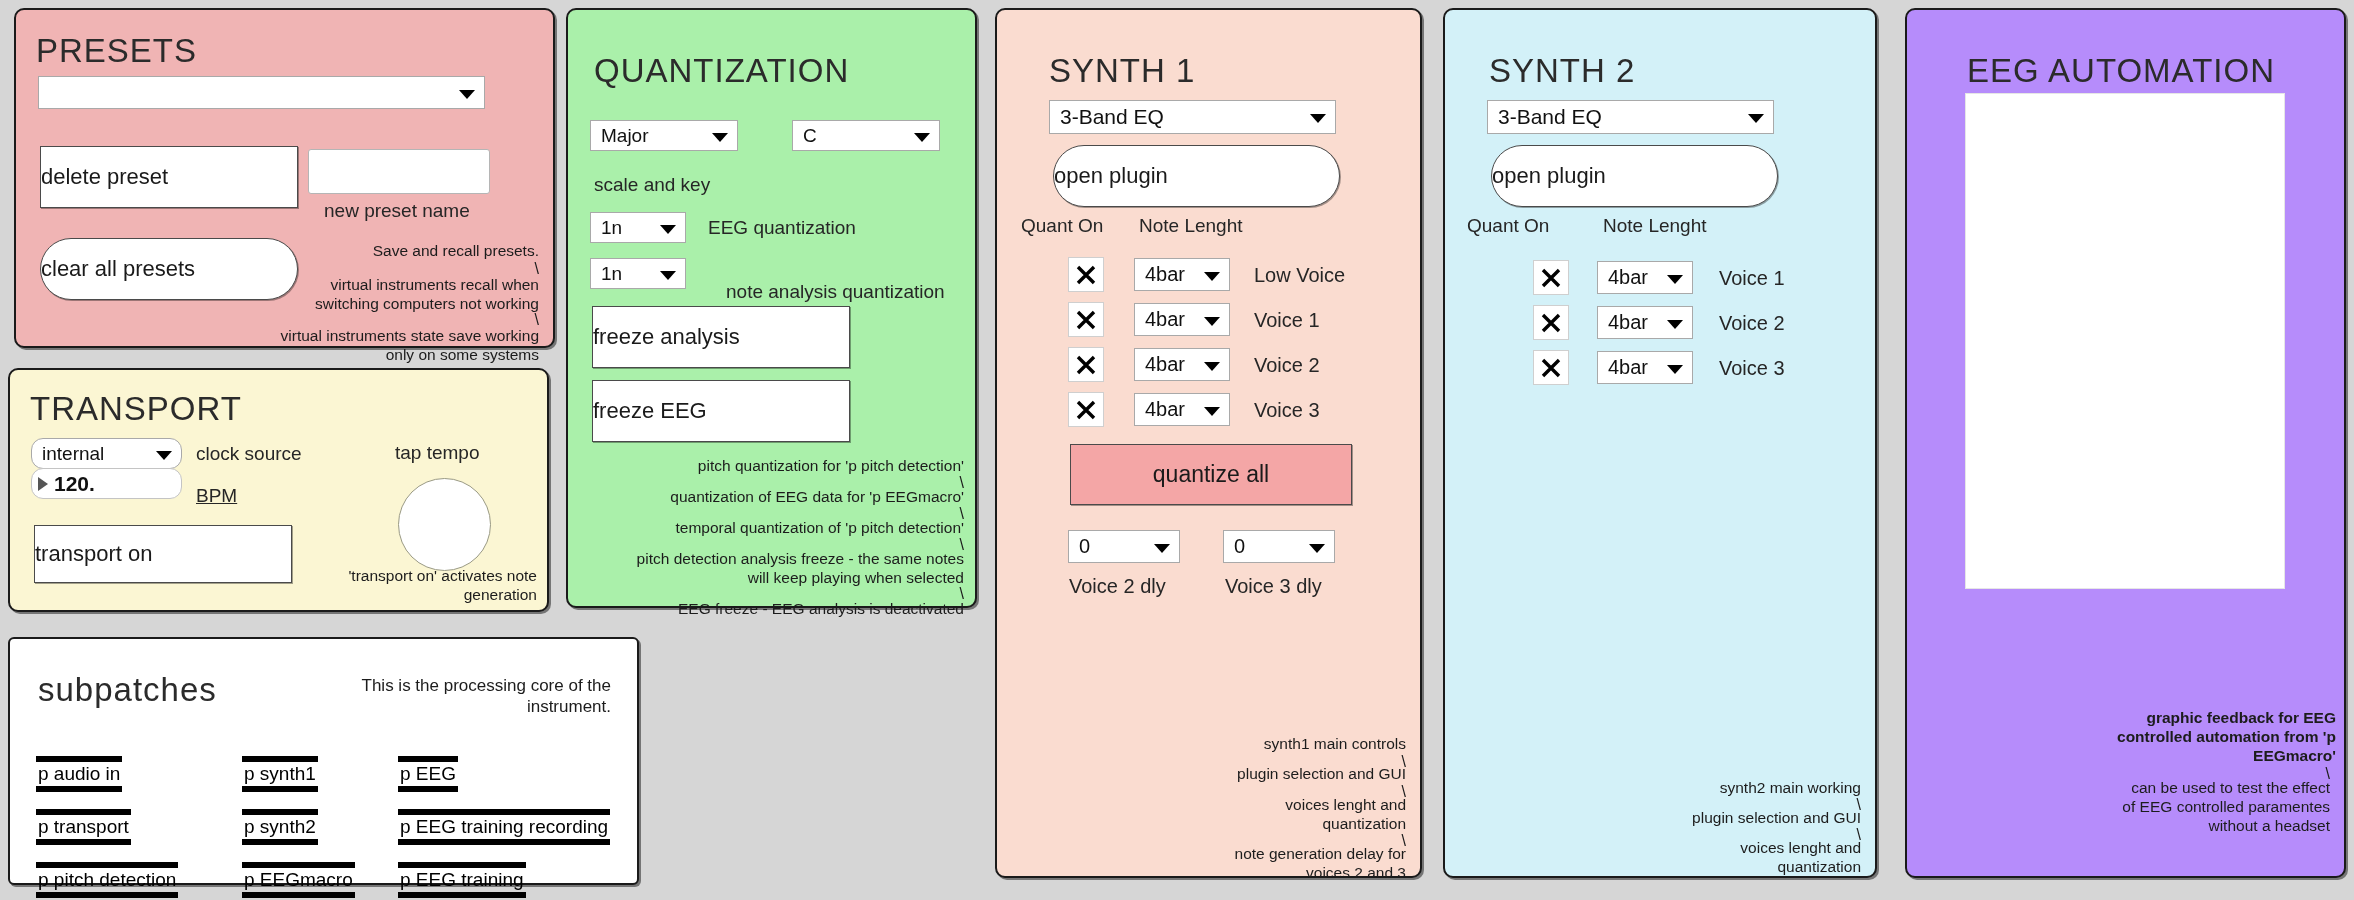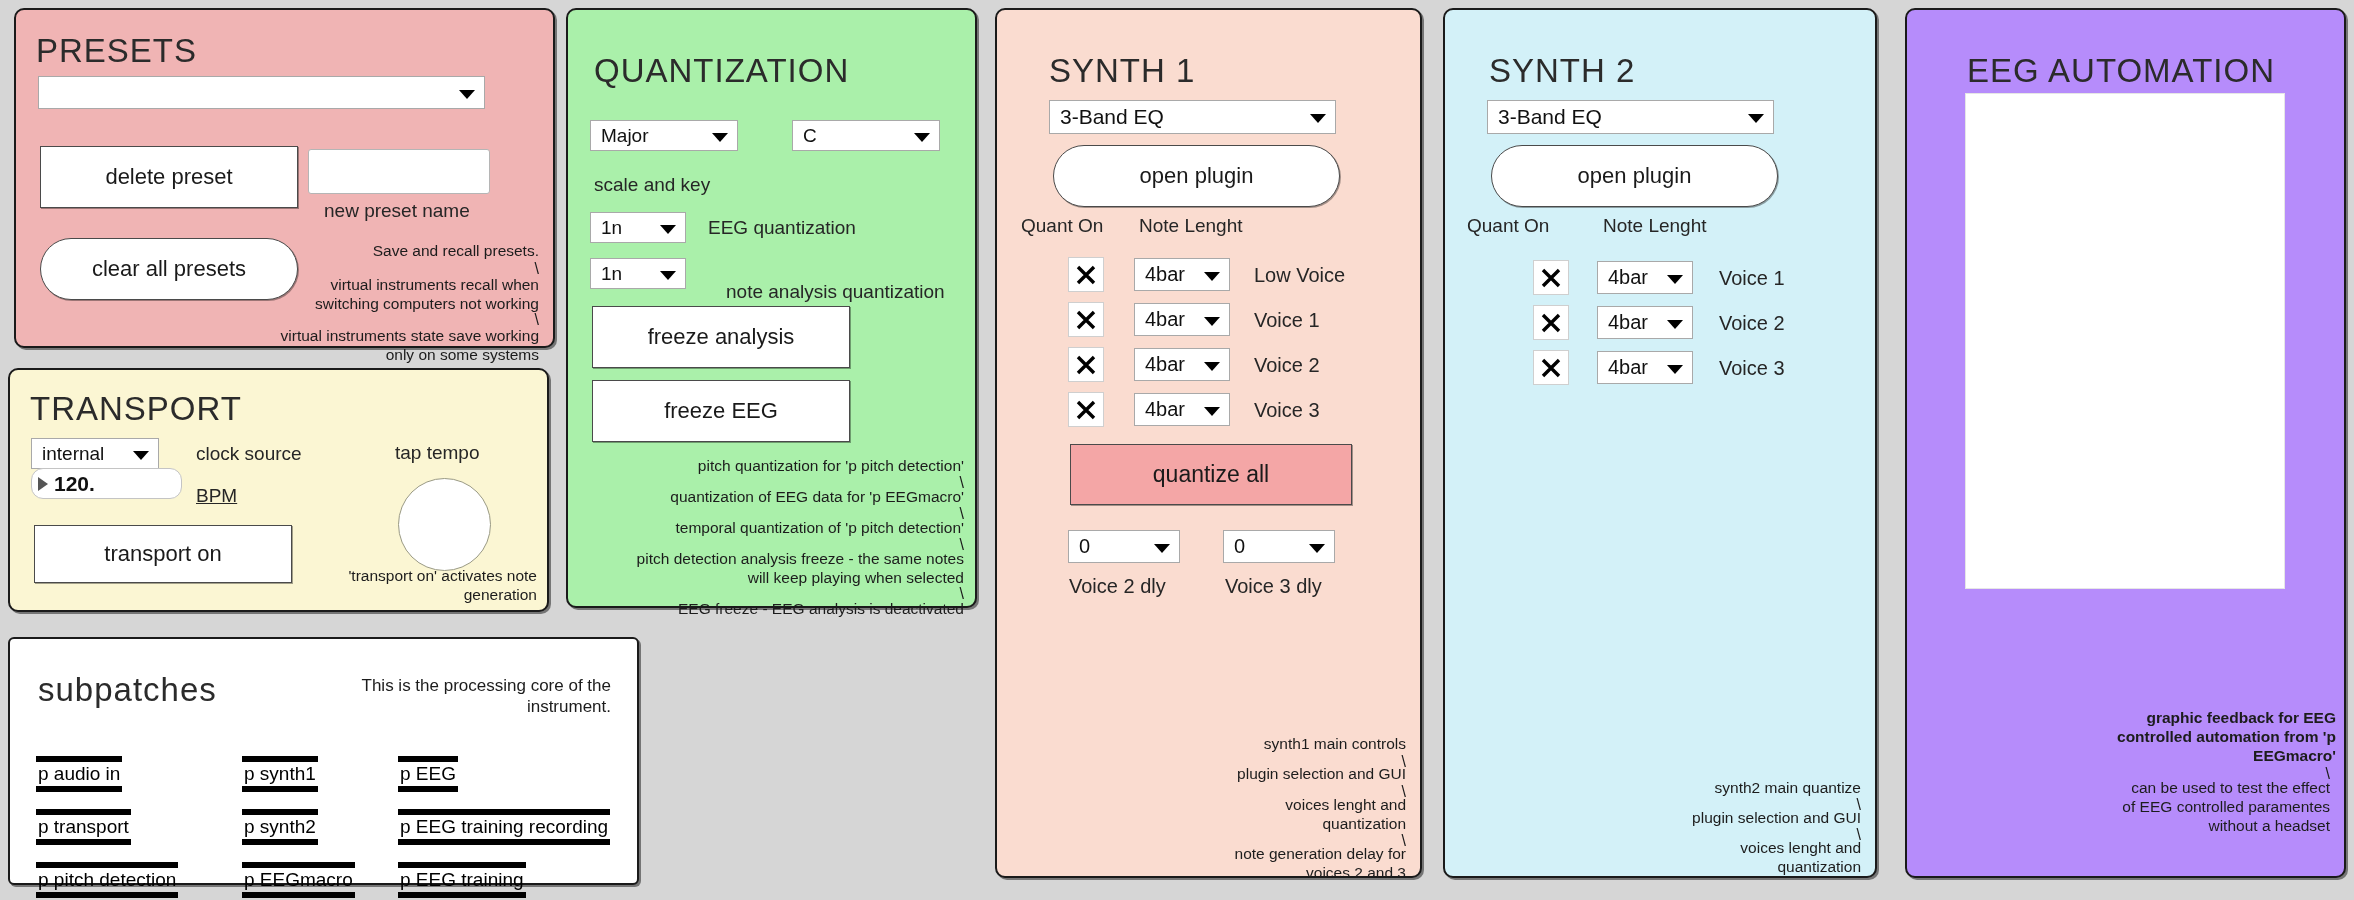--- a/index.html
+++ b/index.html
@@ -41,21 +41,21 @@
     position: absolute; right: 9px; top: 50%;
     width: 0; height: 0; margin-top: -3px;
     border-left: 8px solid transparent;
     border-right: 8px solid transparent;
     border-top: 9px solid #000;
   }
   .btn {
     position: absolute;
     background: #ffffff;
     border: 1.5px solid #4a4a4a;
-    display: flex; align-items: center; justify-content: center;
+    display: flex; align-items: center; 
     font-size: 22px; color: #1a1a1a;
     box-shadow: 1px 1px 0 rgba(0,0,0,0.35);
   }
   .btn.rounded { border-radius: 999px; }
   .textbox {
     position: absolute;
     background: #ffffff;
     border: 1px solid #b5b5b5;
     border-radius: 3px;
   }
@@ -172,21 +172,21 @@
     <div class="note" style="right:14px; top:265px; width:330px;">virtual instruments recall when
 switching computers not working</div>
     <div class="slash" style="right:14px; top:301px;">\</div>
     <div class="note" style="right:14px; top:316px; width:340px;">virtual instruments state save working
 only on some systems</div>
   </div>
 
   <div class="panel" id="transport">
     <div class="panel-title" style="left:20px; top:20px;">TRANSPORT</div>
 
-    <div class="umenu" style="left:21px; top:68px; width:128px; height:31px;">
+    <div class="umenu" style="left:21px; top:68px; width:151px; height:31px;border-radius:12px;">
       <span>internal</span>
       <span class="arrow"></span>
     </div>
     <div class="lbl" style="left:186px; top:73px;">clock source</div>
 
     <div class="numbox" style="left:21px; top:98px; width:151px; height:31px;border-radius:12px;">
       <span class="tri"></span>
       <span>120.</span>
     </div>
     <div class="lbl" style="left:186px; top:115px;text-decoration:underline;">BPM</div>
@@ -390,21 +390,21 @@
       <svg width="22" height="22" viewBox="0 0 22 22">
           <path d="M3 3 L19 19 M19 3 L3 19" stroke="#000" stroke-width="3.4" fill="none"></path>
         </svg>
     </div>
     <div class="umenu" style="left:152px; top:341px; width:96px; height:33px; font-size:20px;">
       <span>4bar</span>
       <span class="arrow"></span>
     </div>
     <div class="lbl" style="left:274px; top:347px; font-size:20px;">Voice 3</div>
 
-    <div class="note" style="right:14px; top:768px; width:340px;">synth2 main quantize</div>
+    <div class="note" style="right:14px; top:768px; width:340px;">synth2 main working</div>
     <div class="slash" style="right:14px; top:786px;">\</div>
     <div class="note" style="right:14px; top:798px; width:340px;">plugin selection and GUI</div>
     <div class="slash" style="right:14px; top:816px;">\</div>
     <div class="note" style="right:14px; top:828px; width:340px;">voices lenght and
 quantization</div>
   </div>
 
   <div class="panel" id="eeg">
     <div class="panel-title" style="left:60px; top:42px;">EEG AUTOMATION</div>
 

